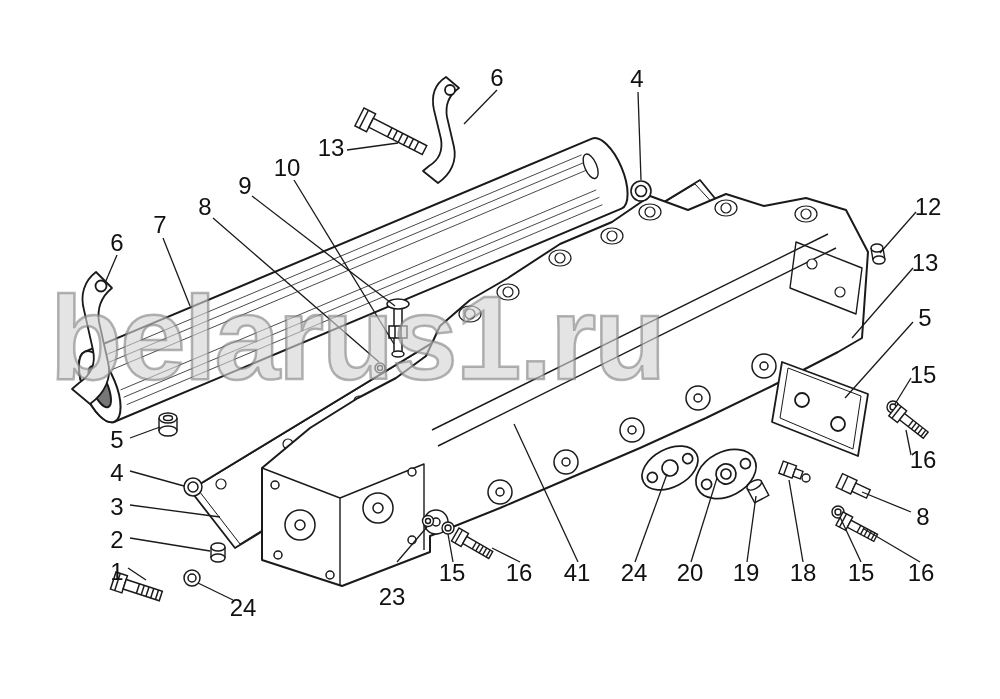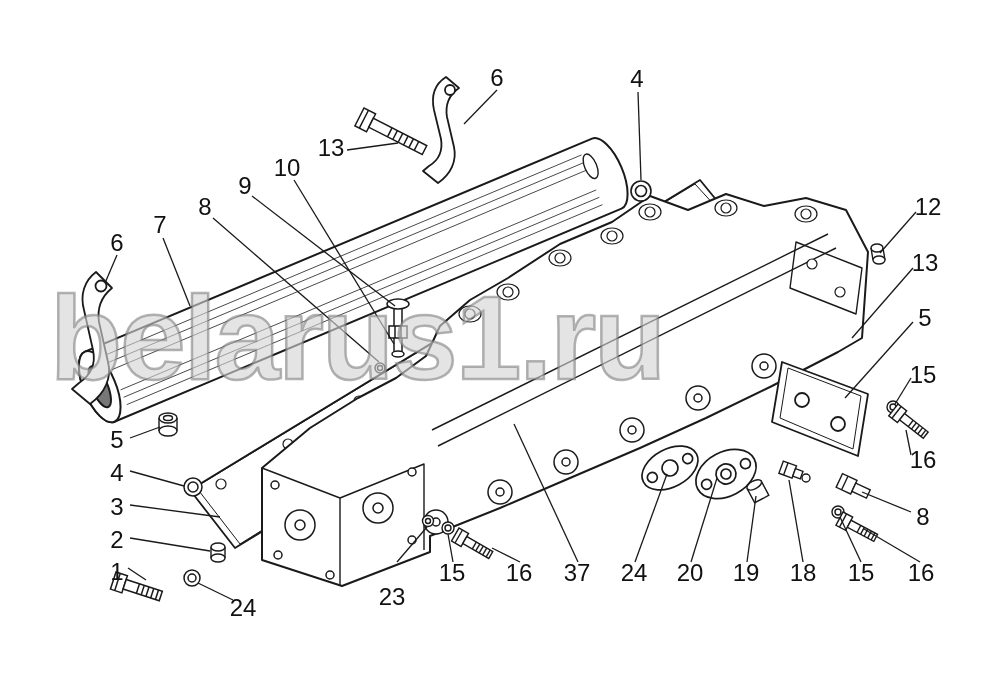--- a/index.html
+++ b/index.html
@@ -323,21 +323,21 @@
   <div class="callout" style="left:287px;top:168px">10</div>
   <div class="callout" style="left:117px;top:440px">5</div>
   <div class="callout" style="left:117px;top:473px">4</div>
   <div class="callout" style="left:117px;top:507px">3</div>
   <div class="callout" style="left:117px;top:540px">2</div>
   <div class="callout" style="left:117px;top:572px">1</div>
   <div class="callout" style="left:243px;top:608px">24</div>
   <div class="callout" style="left:392px;top:597px">23</div>
   <div class="callout" style="left:452px;top:573px">15</div>
   <div class="callout" style="left:519px;top:573px">16</div>
-  <div class="callout" style="left:577px;top:573px">37</div>
+  <div class="callout" style="left:577px;top:573px">41</div>
   <div class="callout" style="left:634px;top:573px">24</div>
   <div class="callout" style="left:690px;top:573px">20</div>
   <div class="callout" style="left:746px;top:573px">19</div>
   <div class="callout" style="left:803px;top:573px">18</div>
   <div class="callout" style="left:861px;top:573px">15</div>
   <div class="callout" style="left:921px;top:573px">16</div>
 
 </div>
 
 </body></html>

